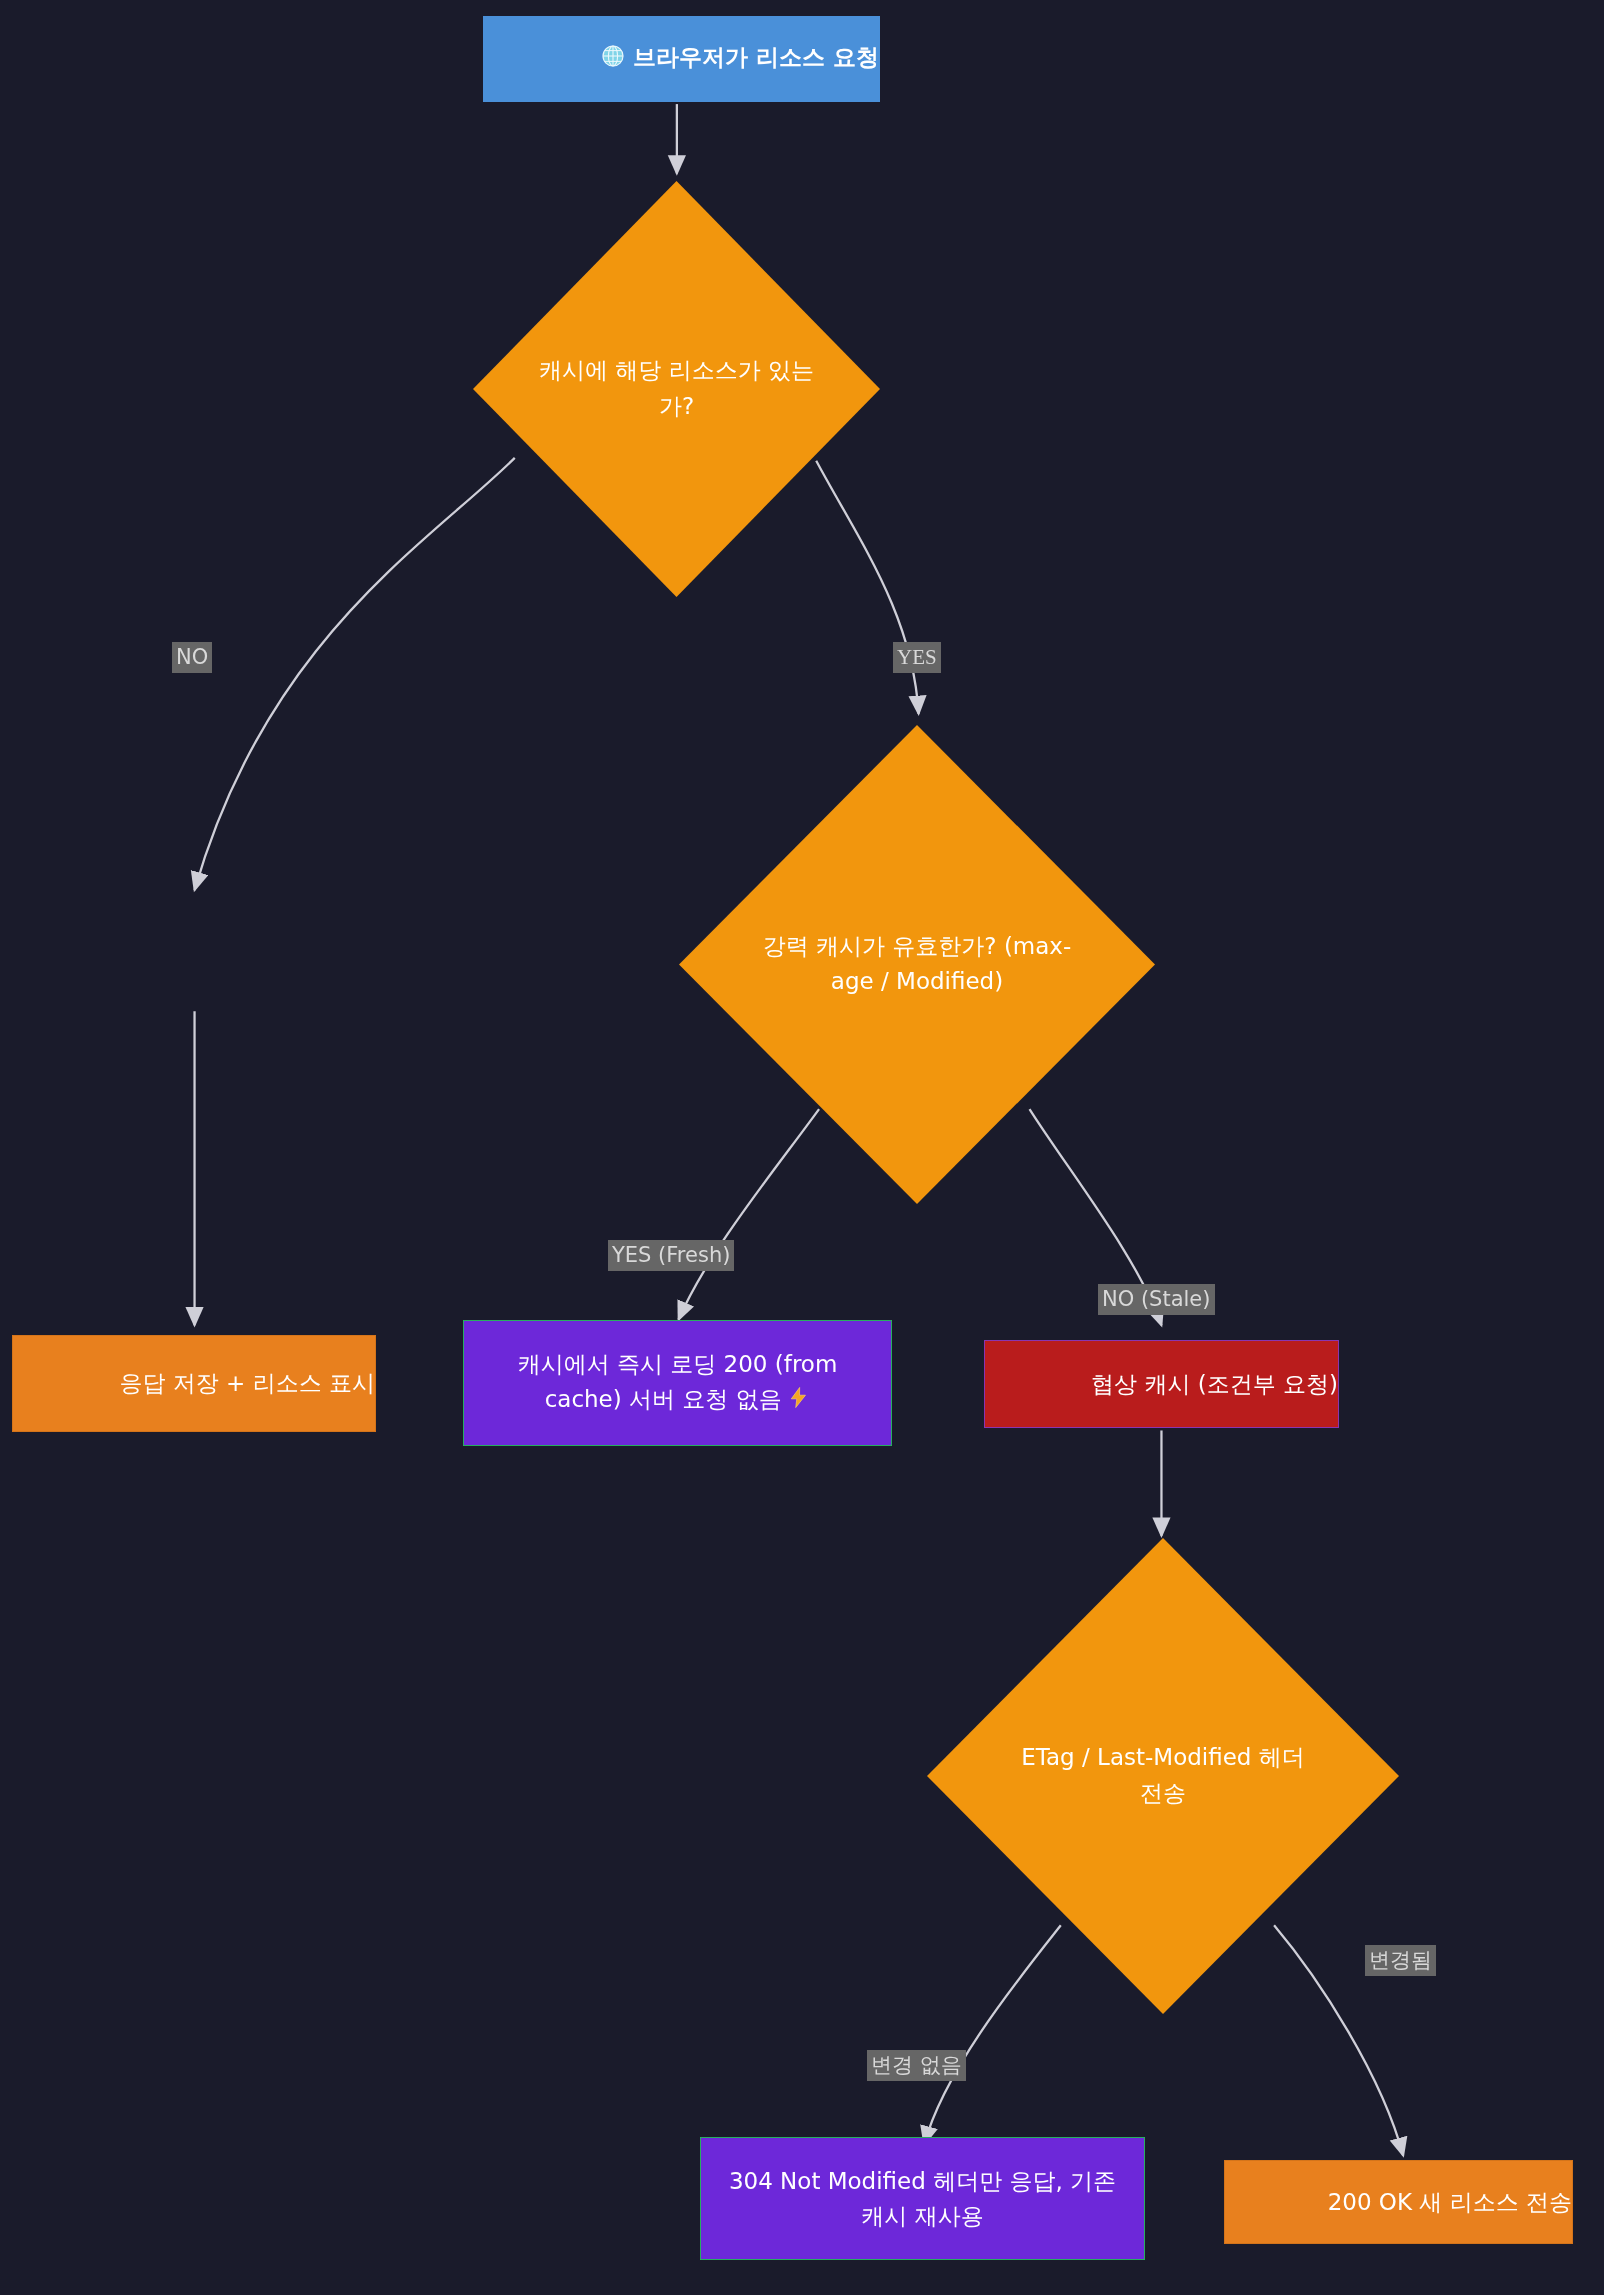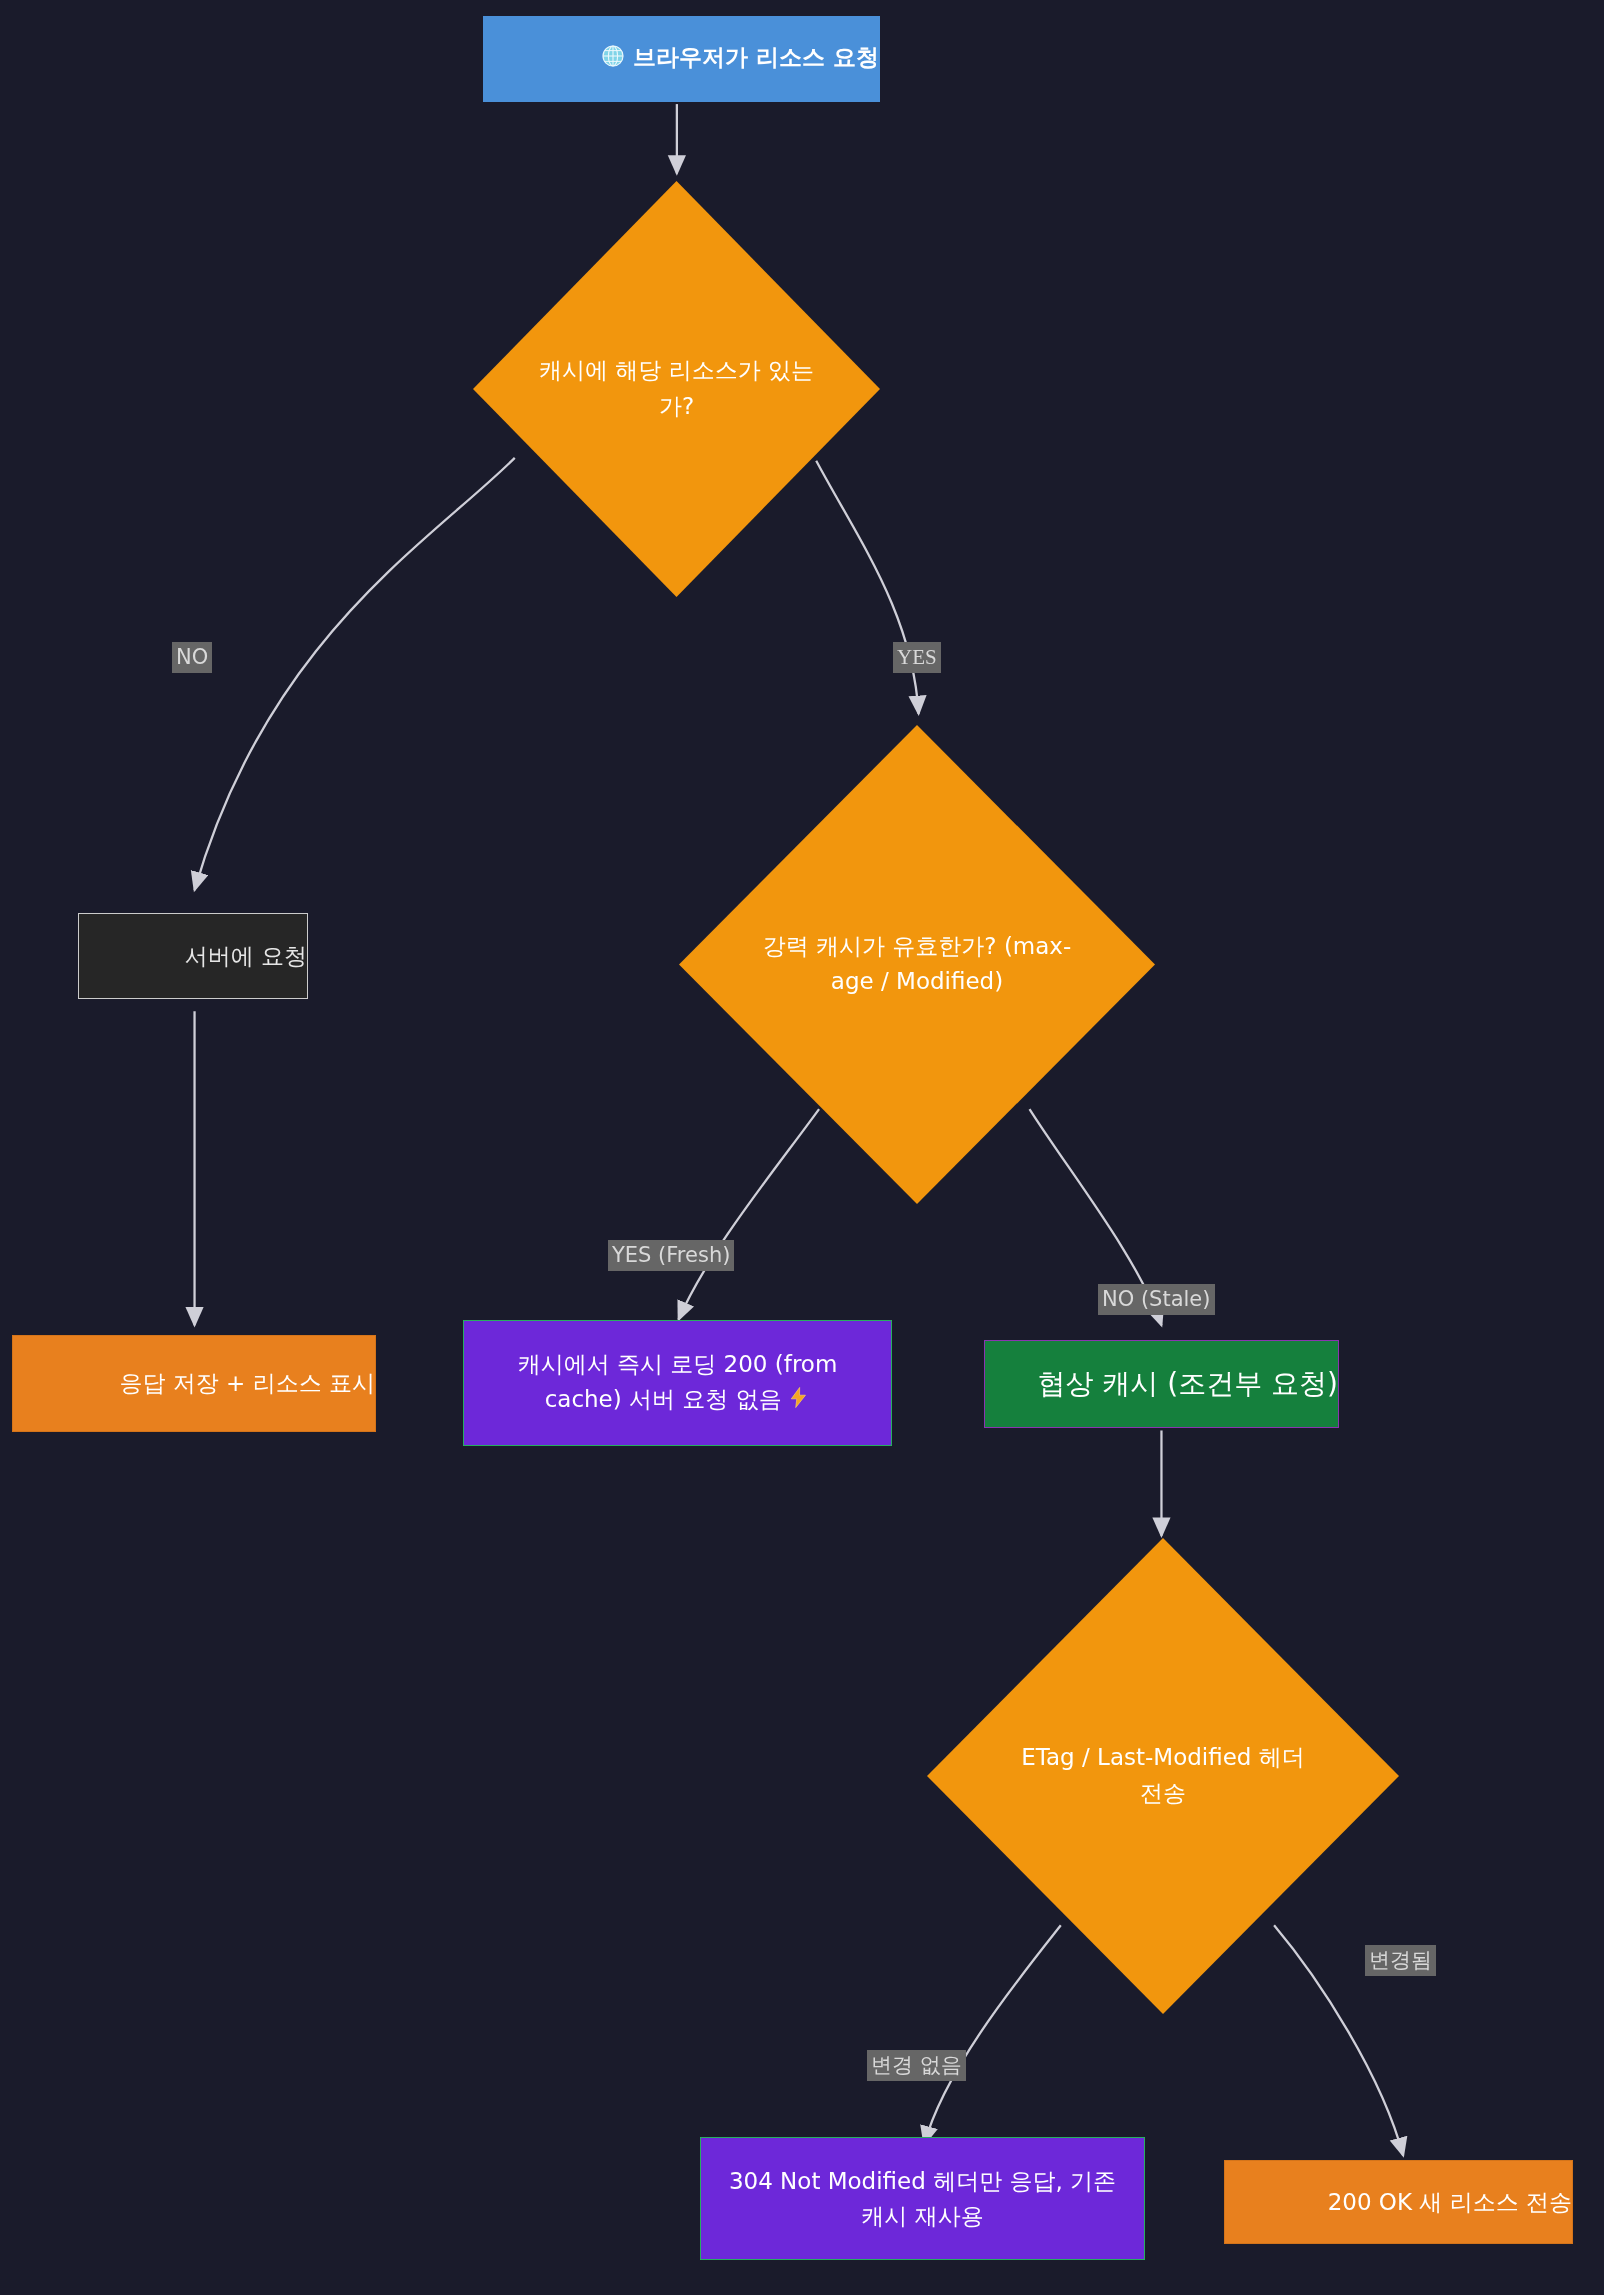--- a/index.html
+++ b/index.html
@@ -56,23 +56,23 @@
     background: #e8801e;
     border-color: #d4741a;
     font-size: 23px;
   }
   .n-green {
     background: #6d28d9;
     border-color: #27ae60;
     font-size: 23px;
   }
   .n-purple {
-    background: #15803d;
+    background: #b91c1c;
     border-color: #8a35b0;
-    font-size: 28px;
+    font-size: 23px;
   }
   .diamond-wrap {
     position: absolute;
   }
   .diamond-shape {
     position: absolute;
     left: 0; top: 0;
     width: 100%;
     height: 100%;
     background: #f2960d;
@@ -160,23 +160,20 @@
 
   <div class="diamond-wrap" style="left:473px; top:181px; width:407px; height:416px;">
     <div class="diamond-shape"></div>
     <div class="diamond-label">캐시에 해당 리소스가 있는가?</div>
   </div>
 
   <div class="edge-label" style="left:172px; top:642px;">NO</div>
 
   <div class="edge-label" style="left:893px; top:642px;font-family:Liberation Serif, serif;">YES</div>
 
-  <div class="node rect n-plain" style="left:78px; top:913px; width:230px; height:86px;">
-    <span>서버에 요청</span>
-  </div>
 
   <div class="diamond-wrap" style="left:679px; top:725px; width:476px; height:479px;">
     <div class="diamond-shape"></div>
     <div class="diamond-label" style="width:66%;">강력 캐시가 유효한가? (max-age / Modified)</div>
   </div>
 
   <div class="edge-label" style="left:608px; top:1240px;">YES (Fresh)</div>
 
   <div class="edge-label" style="left:1098px; top:1240px;margin-top:44px;">NO (Stale)</div>
 

